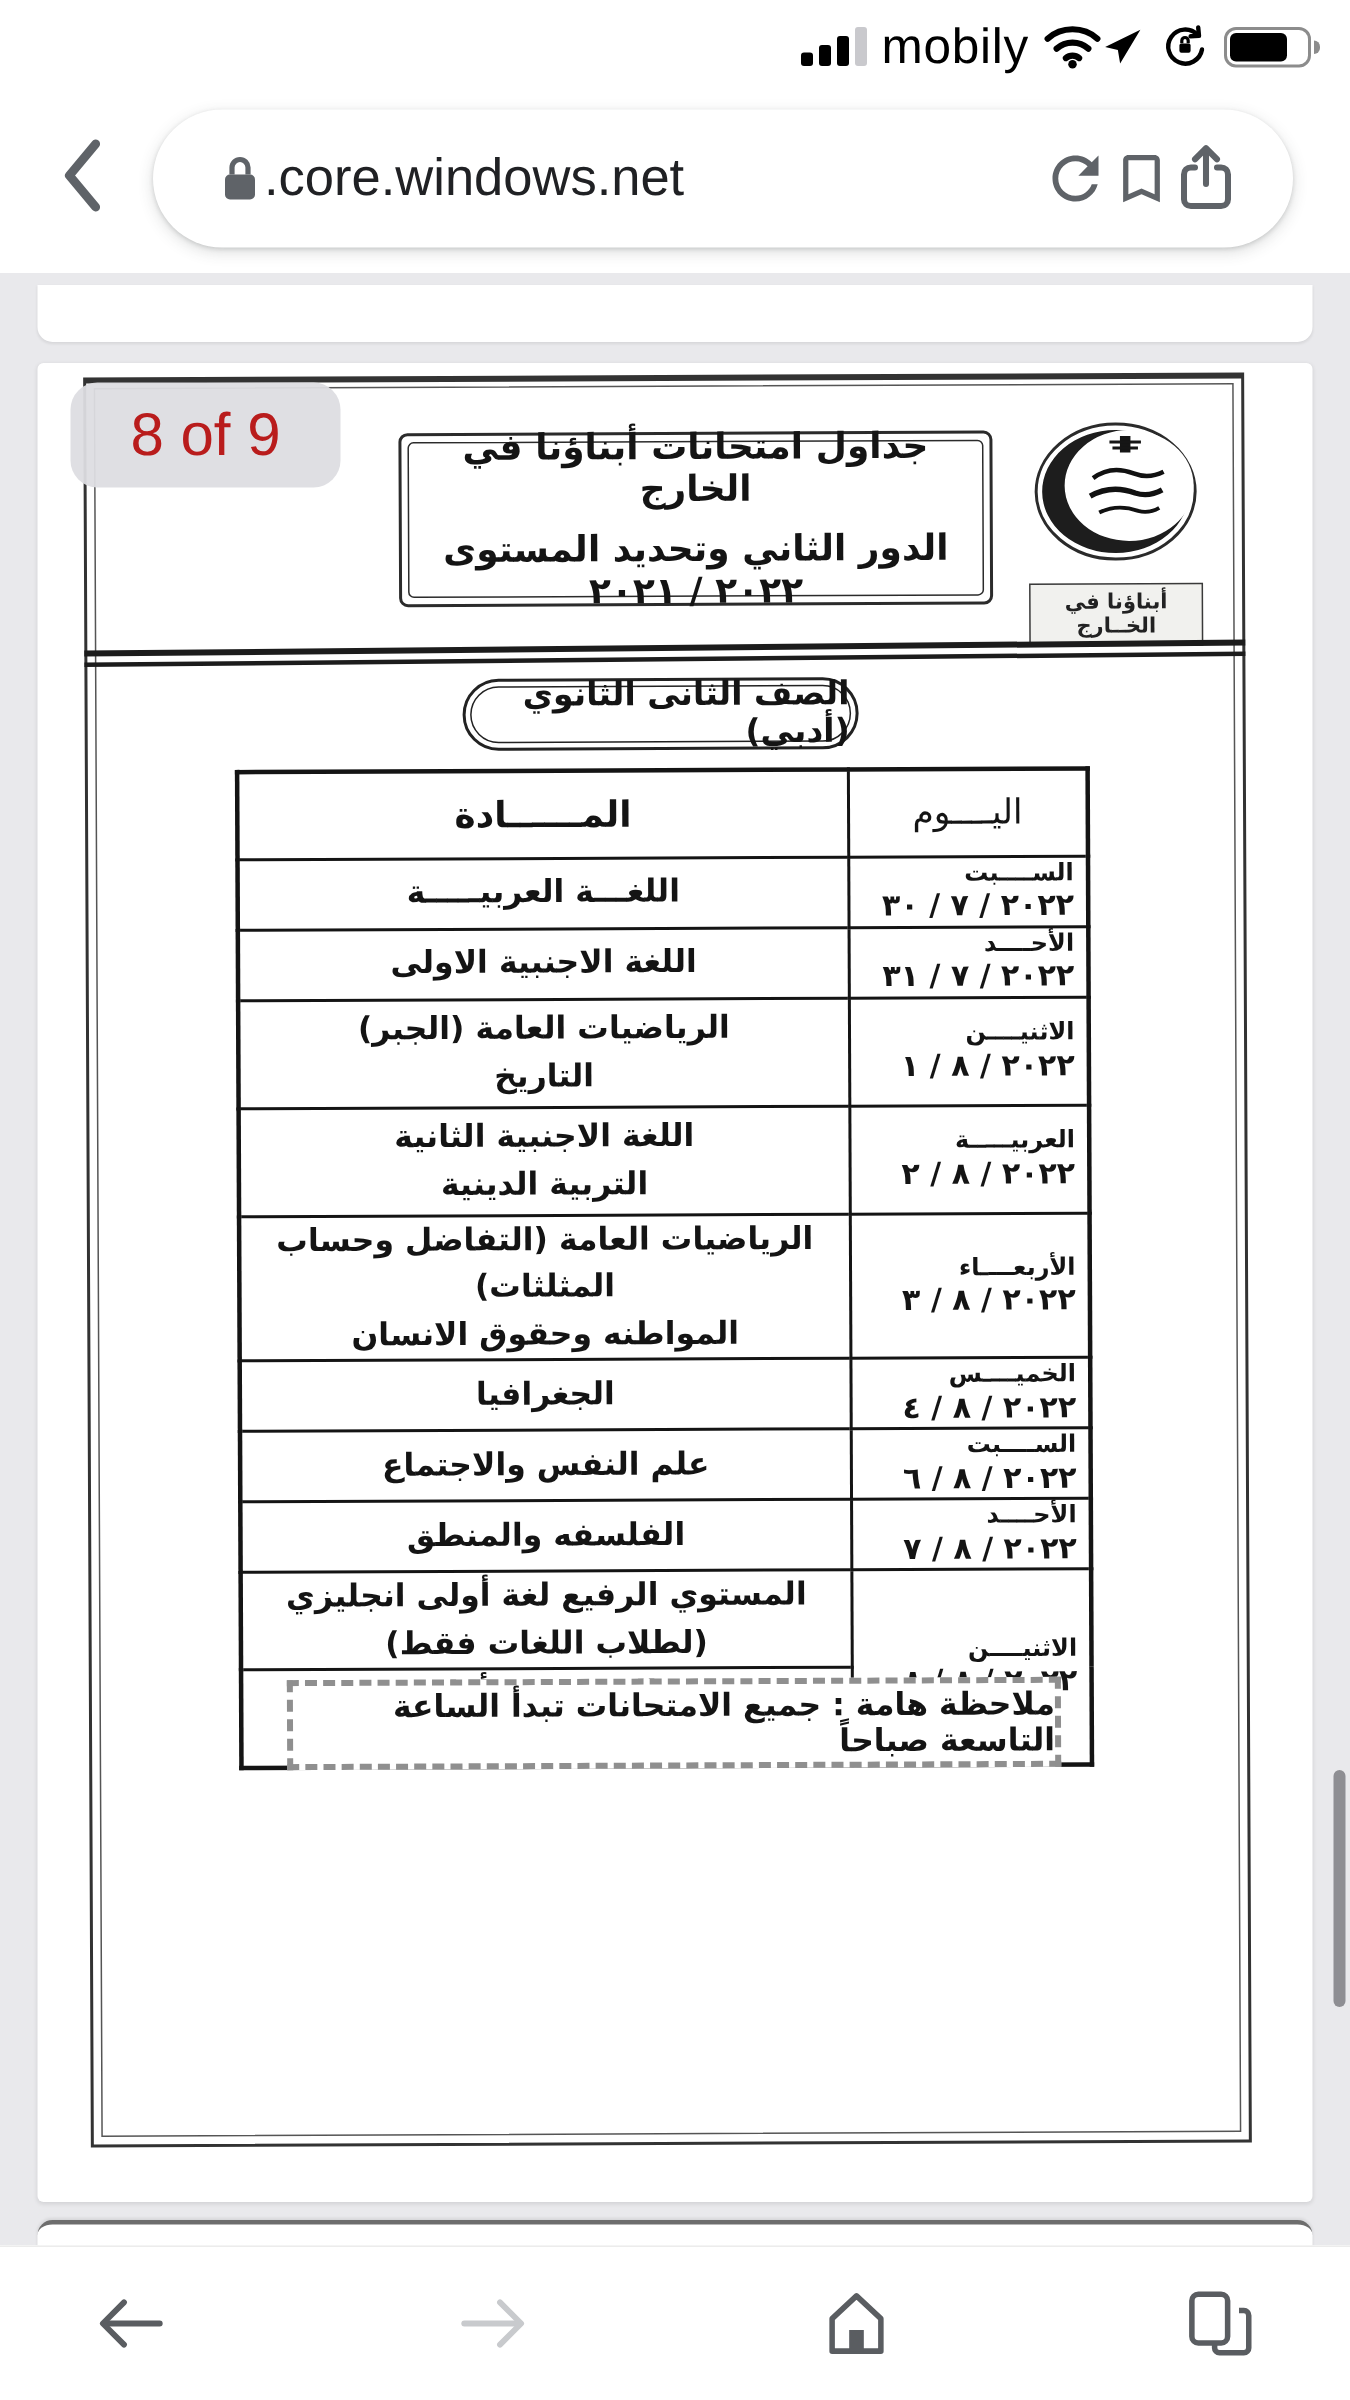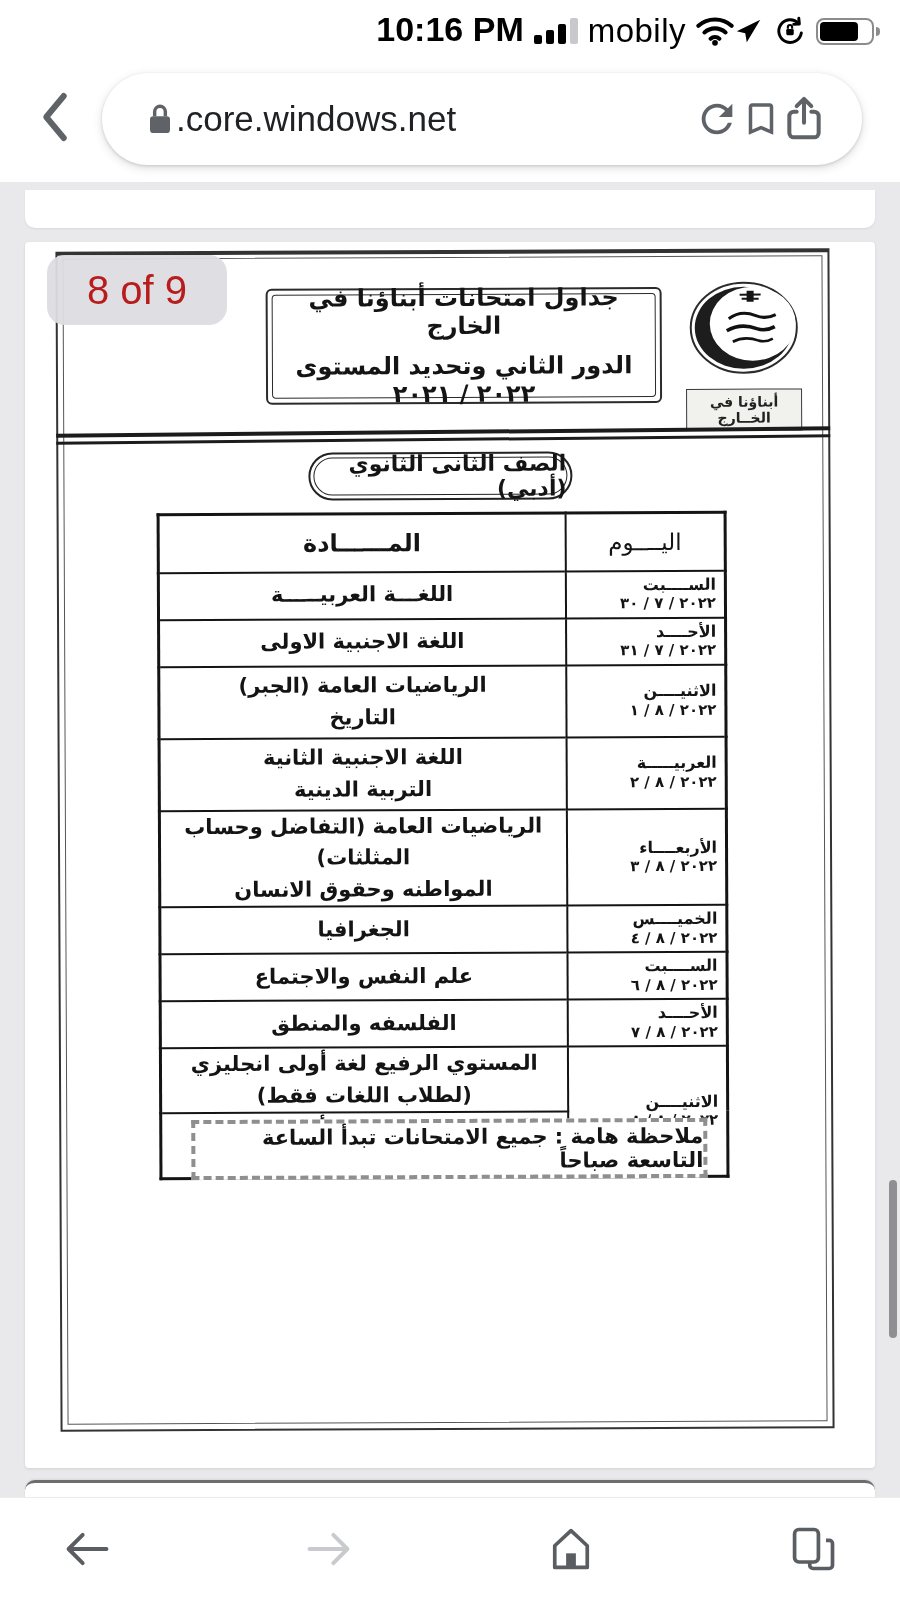--- a/index.html
+++ b/index.html
@@ -94,21 +94,21 @@
   table.sched{
     position:absolute;right:102px;top:258px;width:570px;border-collapse:collapse;
     border:3.5px solid #141414;table-layout:fixed;
   }
   table.sched td,table.sched th{border:2.5px solid #141414;padding:0 8px;box-sizing:border-box;}
   col.day-col{width:160px;}
   th.h-day{height:58px;font-size:23px;font-weight:400;text-align:center;}
   th.h-sub{font-size:24px;font-weight:700;text-align:center;}
   td.day-cell{text-align:right;padding-right:12px;vertical-align:middle;}
   .day-name{font-size:16px;font-weight:700;line-height:1.15;}
-  .day-date{font-size:15px;font-weight:700;line-height:1.2;direction:ltr;text-align:right;}
+  .day-date{font-size:20px;font-weight:700;line-height:1.2;direction:ltr;text-align:right;}
   td.subject-cell{text-align:center;vertical-align:middle;}
   .subject-line{font-size:21px;font-weight:700;line-height:1.5;}
   tr.r-single td{height:47px;}
   tr.r-double td{height:72px;}
   tr.r-half td{height:39px;}
   .note-box{
     position:absolute;left:130px;top:865px;width:516px;height:60px;box-sizing:border-box;
     border:4px dashed #8f8f8f;background:#fff;
     display:flex;align-items:center;justify-content:center;
     font-size:21px;font-weight:700;
@@ -136,21 +136,20 @@
     <span class="sb-carrier">mobily</span>
     <span style="display:flex;">
       <svg width="38" height="30" viewBox="0 0 24 19" fill="none">
         <path d="M1.5 6.2C7.3 0.9 16.7 0.9 22.5 6.2" stroke="#000" stroke-width="2.6" stroke-linecap="round"></path>
         <path d="M5.3 10.4C9.1 7 14.9 7 18.7 10.4" stroke="#000" stroke-width="2.6" stroke-linecap="round"></path>
         <path d="M9.2 14.4C10.8 13 13.2 13 14.8 14.4" stroke="#000" stroke-width="2.6" stroke-linecap="round"></path>
         <circle cx="12" cy="17" r="1.8" fill="#000"></circle>
       </svg>
     </span>
   </div>
-  <div class="sb-time">10:16 PM</div>
   <div class="sb-right">
     <span style="display:flex;">
       <svg width="30" height="30" viewBox="0 0 24 24">
           <path d="M21 3 L10.2 21 L9 13.8 L2.2 12.2 Z" fill="#000"></path>
         </svg>
     </span>
     <span style="display:flex;">
       <svg width="32" height="32" viewBox="0 0 24 24" fill="none">
         <path d="M20.5 13.5a8.5 8.5 0 1 1-2.2-7.3" stroke="#000" stroke-width="2.2" stroke-linecap="round"></path>
         <path d="M18.6 2.5 l0.4 4.2 -4.2 0.2" stroke="#000" stroke-width="2.2" stroke-linecap="round" stroke-linejoin="round"></path>

